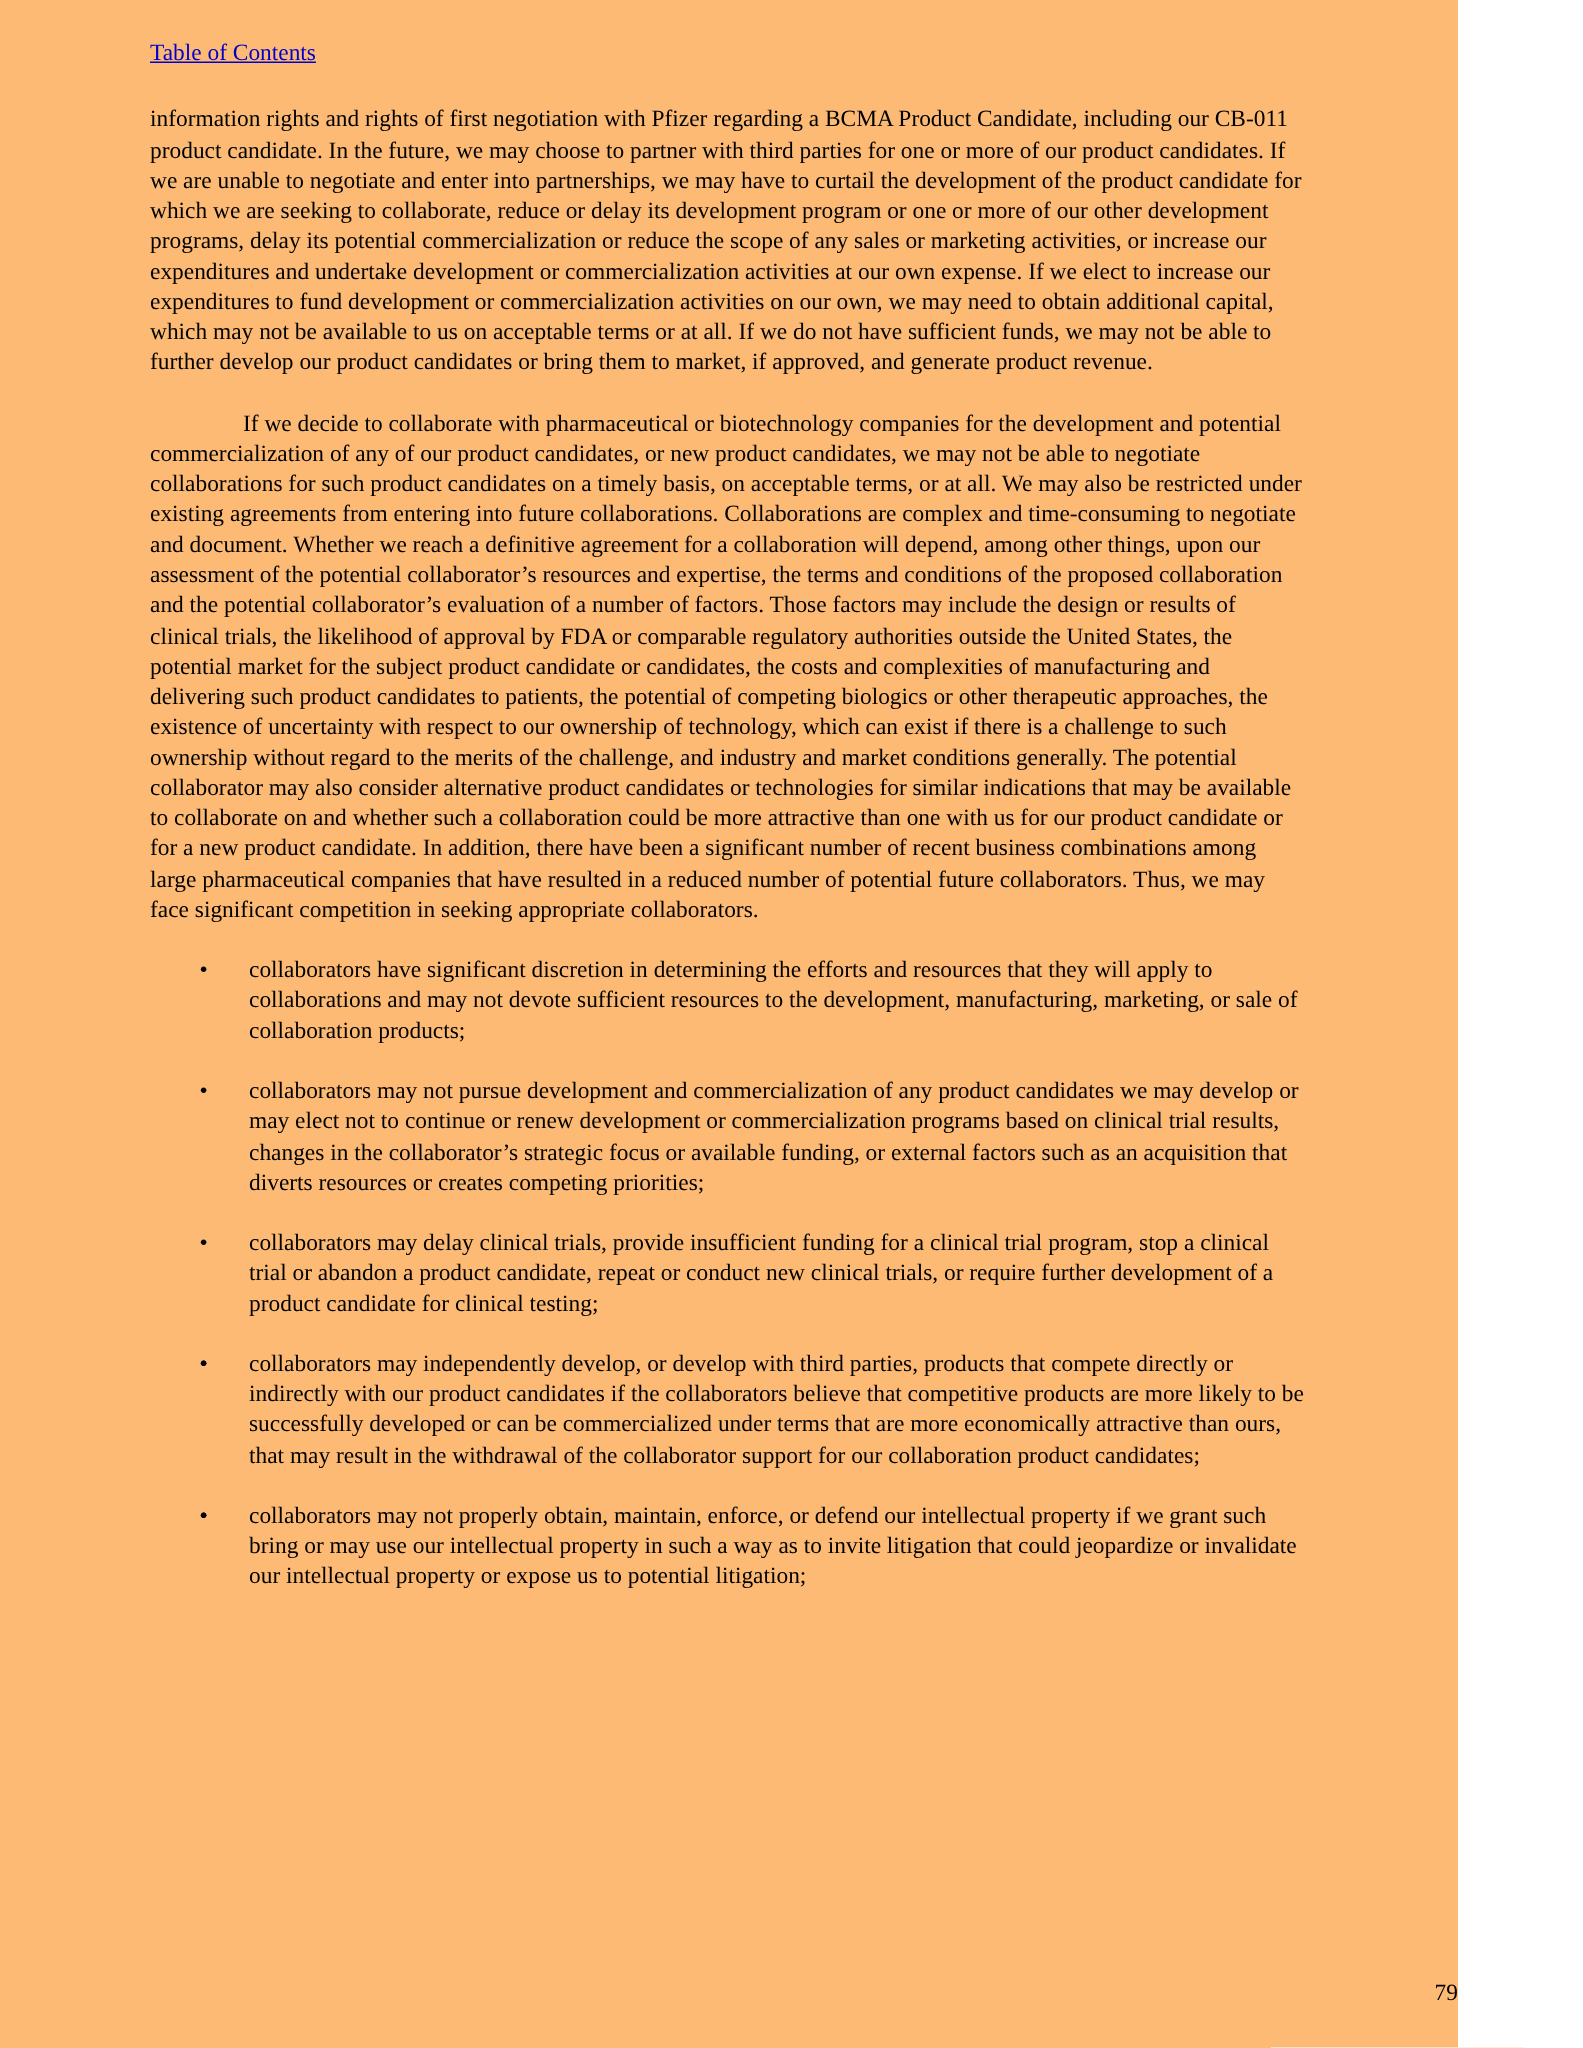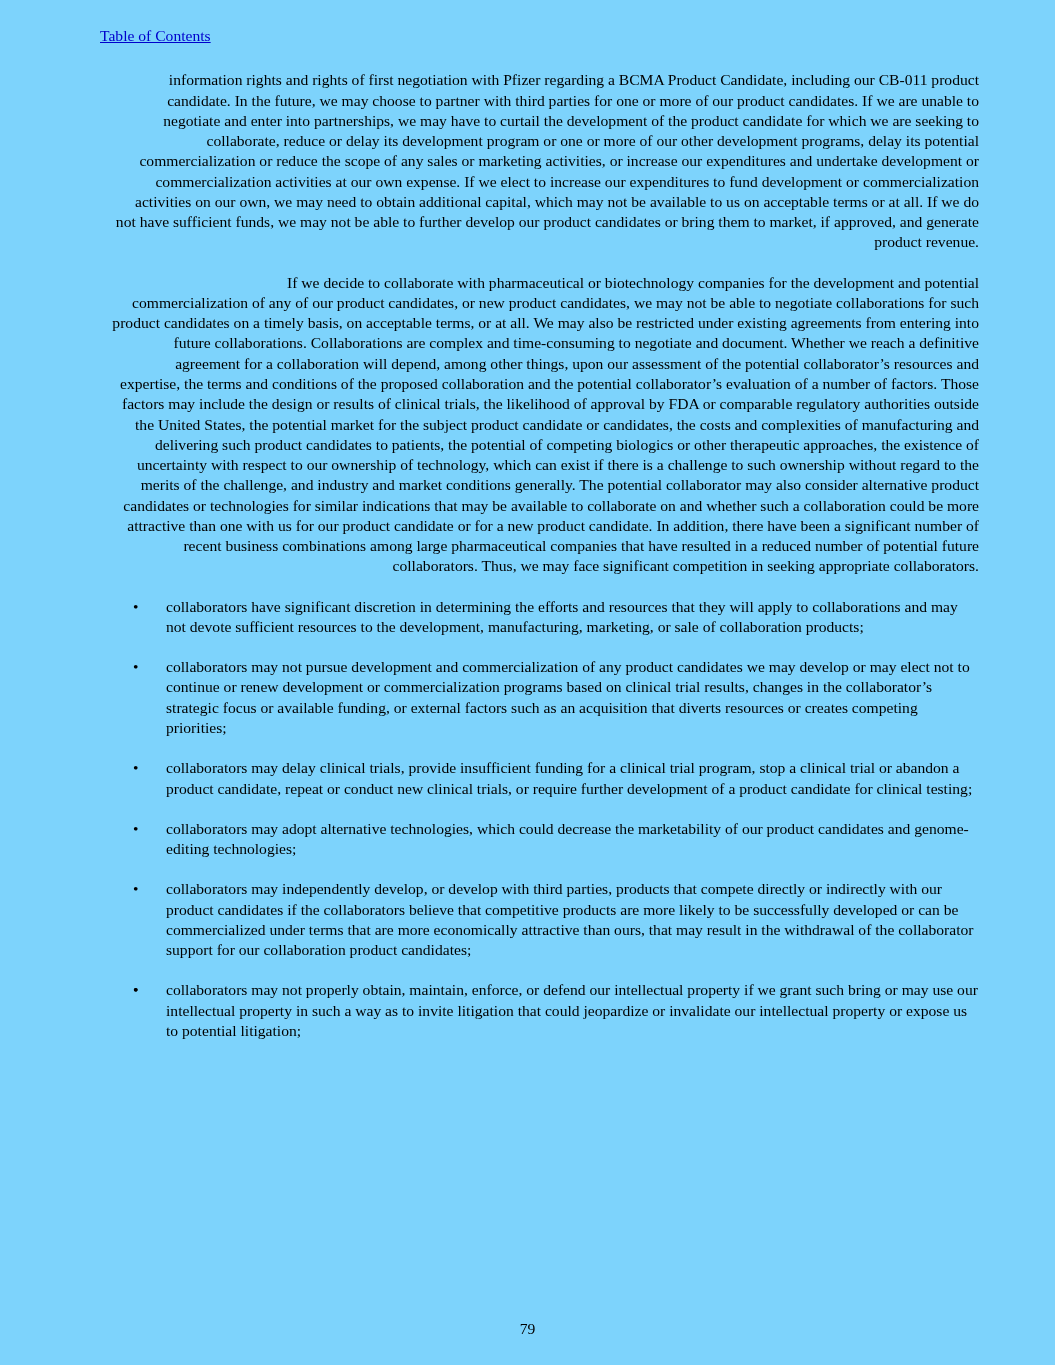--- a/index.html
+++ b/index.html
@@ -2,41 +2,41 @@
 <html><head>
 <meta charset="utf-8">
 <style>
   html, body {
     margin: 0;
     padding: 0;
     background: #ffffff;
   }
   .page {
     position: relative;
-    width: 1055px;
+    width: 972px;
     height: 1365px;
     box-sizing: border-box;
-    padding: 26px 76px 0 100px;
-    background: #7dd3fc;
+    padding: 26px 100px 0 100px;
+    background: #fdba74;
     font-family: "Liberation Serif", "DejaVu Serif", serif;
     font-size: 15.6px;
     line-height: 1.3;
     color: #000000;
     overflow: hidden;
   }
   .toc-link {
     display: inline-block;
     color: #0000cc;
     text-decoration: underline;
     margin-bottom: 24px;
     cursor: pointer;
   }
   .para {
-    margin: 0 0 20px 12px;
-    text-align: right;
+    margin: 0 0 20px 0;
+    text-align: left;
   }
   .para.indent {
     text-indent: 62px;
   }
   ul.bullets {
     list-style: none;
     margin: 0;
     padding: 0;
   }
   ul.bullets li {
@@ -47,21 +47,21 @@
   ul.bullets li .marker {
     position: absolute;
     left: 33px;
     top: 0;
   }
   .page-number {
     position: absolute;
     bottom: 26px;
     left: 0;
     width: 100%;
-    text-align: center;
+    text-align: right;
   }
 </style>
 </head>
 <body>
 
 <div class="page">
 
   <a href="#" class="toc-link">Table of Contents</a>
 
   <p class="para">information rights and rights of first negotiation with Pfizer regarding a BCMA Product Candidate, including our CB-011 product candidate. In the future, we may choose to partner with third parties for one or more of our product candidates. If we are unable to negotiate and enter into partnerships, we may have to curtail the development of the product candidate for which we are seeking to collaborate, reduce or delay its development program or one or more of our other development programs, delay its potential commercialization or reduce the scope of any sales or marketing activities, or increase our expenditures and undertake development or commercialization activities at our own expense. If we elect to increase our expenditures to fund development or commercialization activities on our own, we may need to obtain additional capital, which may not be available to us on acceptable terms or at all. If we do not have sufficient funds, we may not be able to further develop our product candidates or bring them to market, if approved, and generate product revenue.</p>
@@ -77,21 +77,20 @@
     <li>
       <span class="marker">•</span>
       <span>collaborators may not pursue development and commercialization of any product candidates we may develop or may elect not to continue or renew development or commercialization programs based on clinical trial results, changes in the collaborator’s strategic focus or available funding, or external factors such as an acquisition that diverts resources or creates competing priorities;</span>
     </li>
     <li>
       <span class="marker">•</span>
       <span>collaborators may delay clinical trials, provide insufficient funding for a clinical trial program, stop a clinical trial or abandon a product candidate, repeat or conduct new clinical trials, or require further development of a product candidate for clinical testing;</span>
     </li>
     <li>
       <span class="marker">•</span>
-      <span>collaborators may adopt alternative technologies, which could decrease the marketability of our product candidates and genome-editing technologies;</span>
     </li>
     <li>
       <span class="marker">•</span>
       <span>collaborators may independently develop, or develop with third parties, products that compete directly or indirectly with our product candidates if the collaborators believe that competitive products are more likely to be successfully developed or can be commercialized under terms that are more economically attractive than ours, that may result in the withdrawal of the collaborator support for our collaboration product candidates;</span>
     </li>
     <li>
       <span class="marker">•</span>
     </li>
     <li>
       <span class="marker">•</span>

